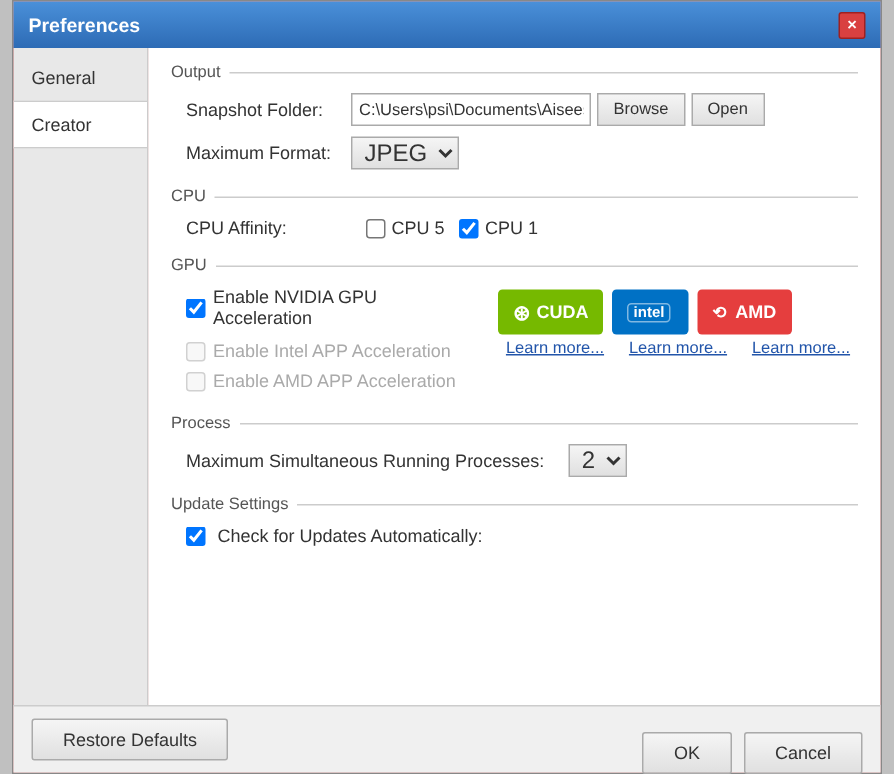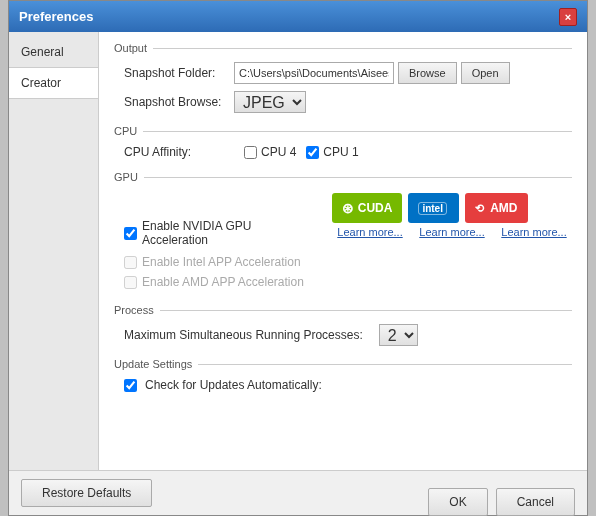--- a/index.html
+++ b/index.html
@@ -277,50 +277,50 @@
 
       <div class="section">
         <div class="section-label">Output</div>
         <div class="form-row">
           <span class="form-label">Snapshot Folder:</span>
           <input type="text" class="snapshot-folder-input" value="C:\Users\psi\Documents\Aiseesoft St" style="">
           <button class="btn">Browse</button>
           <button class="btn">Open</button>
         </div>
         <div class="form-row">
-          <span class="form-label">Snapshot Browse:</span>
+          <span class="form-label">Maximum Format:</span>
           <select>
             <option>JPEG</option>
             <option>PNG</option>
             <option>BMP</option>
           </select>
         </div>
       </div>
 
       <div class="section">
         <div class="section-label">CPU</div>
         <div class="cpu-row">
           <span class="form-label">CPU Affinity:</span>
           <div class="cpu-item">
             <input type="checkbox" style="">
-            <span class="checkbox-label">CPU 4</span>
+            <span class="checkbox-label">CPU 5</span>
           </div>
           <div class="cpu-item">
             <input type="checkbox" checked="" style="">
             <span class="checkbox-label">CPU 1</span>
           </div>
         </div>
       </div>
 
       <div class="section">
         <div class="section-label">GPU</div>
         <div class="gpu-section">
 
           <div style="display:flex; align-items:flex-start; gap:12px; margin-bottom:4px;">
-            <div style="display:flex; flex-direction:column; gap:3px;margin-top:28px;">
+            <div style="display:flex; flex-direction:column; gap:3px;">
               <div class="checkbox-row" style="padding-left:0;">
                 <input type="checkbox" checked="" style="">
                 <span class="checkbox-label">Enable NVIDIA GPU Acceleration</span>
               </div>
               <div class="disabled-checkbox-row">
                 <input type="checkbox" disabled="" style="">
                 <span class="checkbox-label disabled">Enable Intel APP Acceleration</span>
               </div>
               <div class="disabled-checkbox-row">
                 <input type="checkbox" disabled="" style="">

